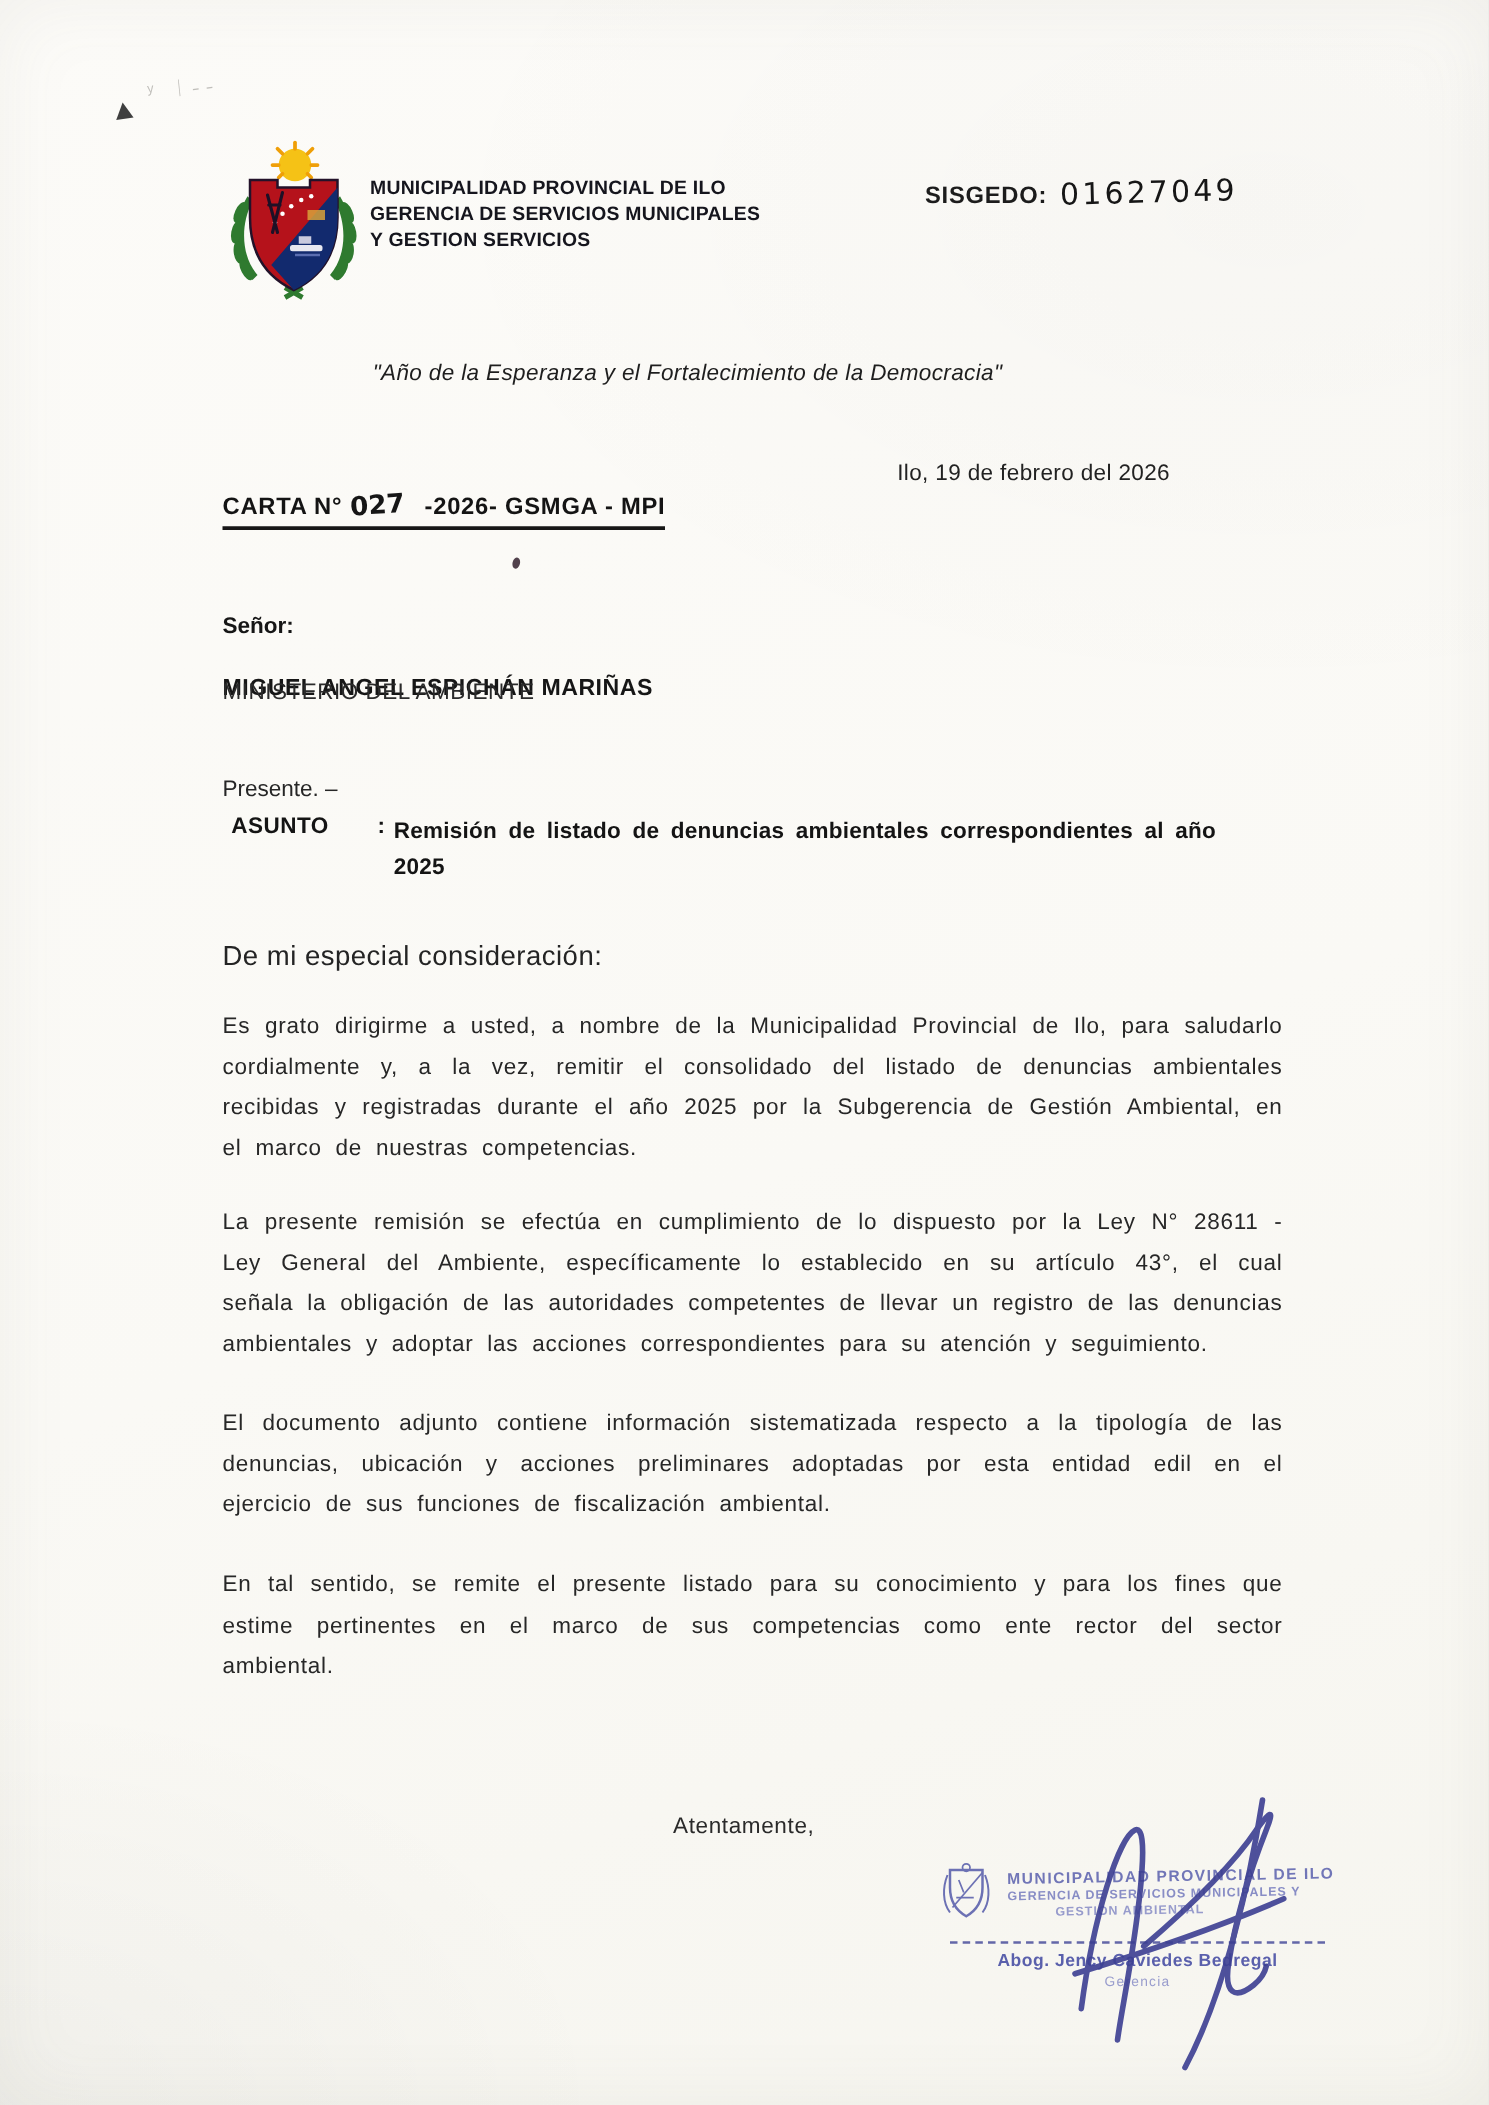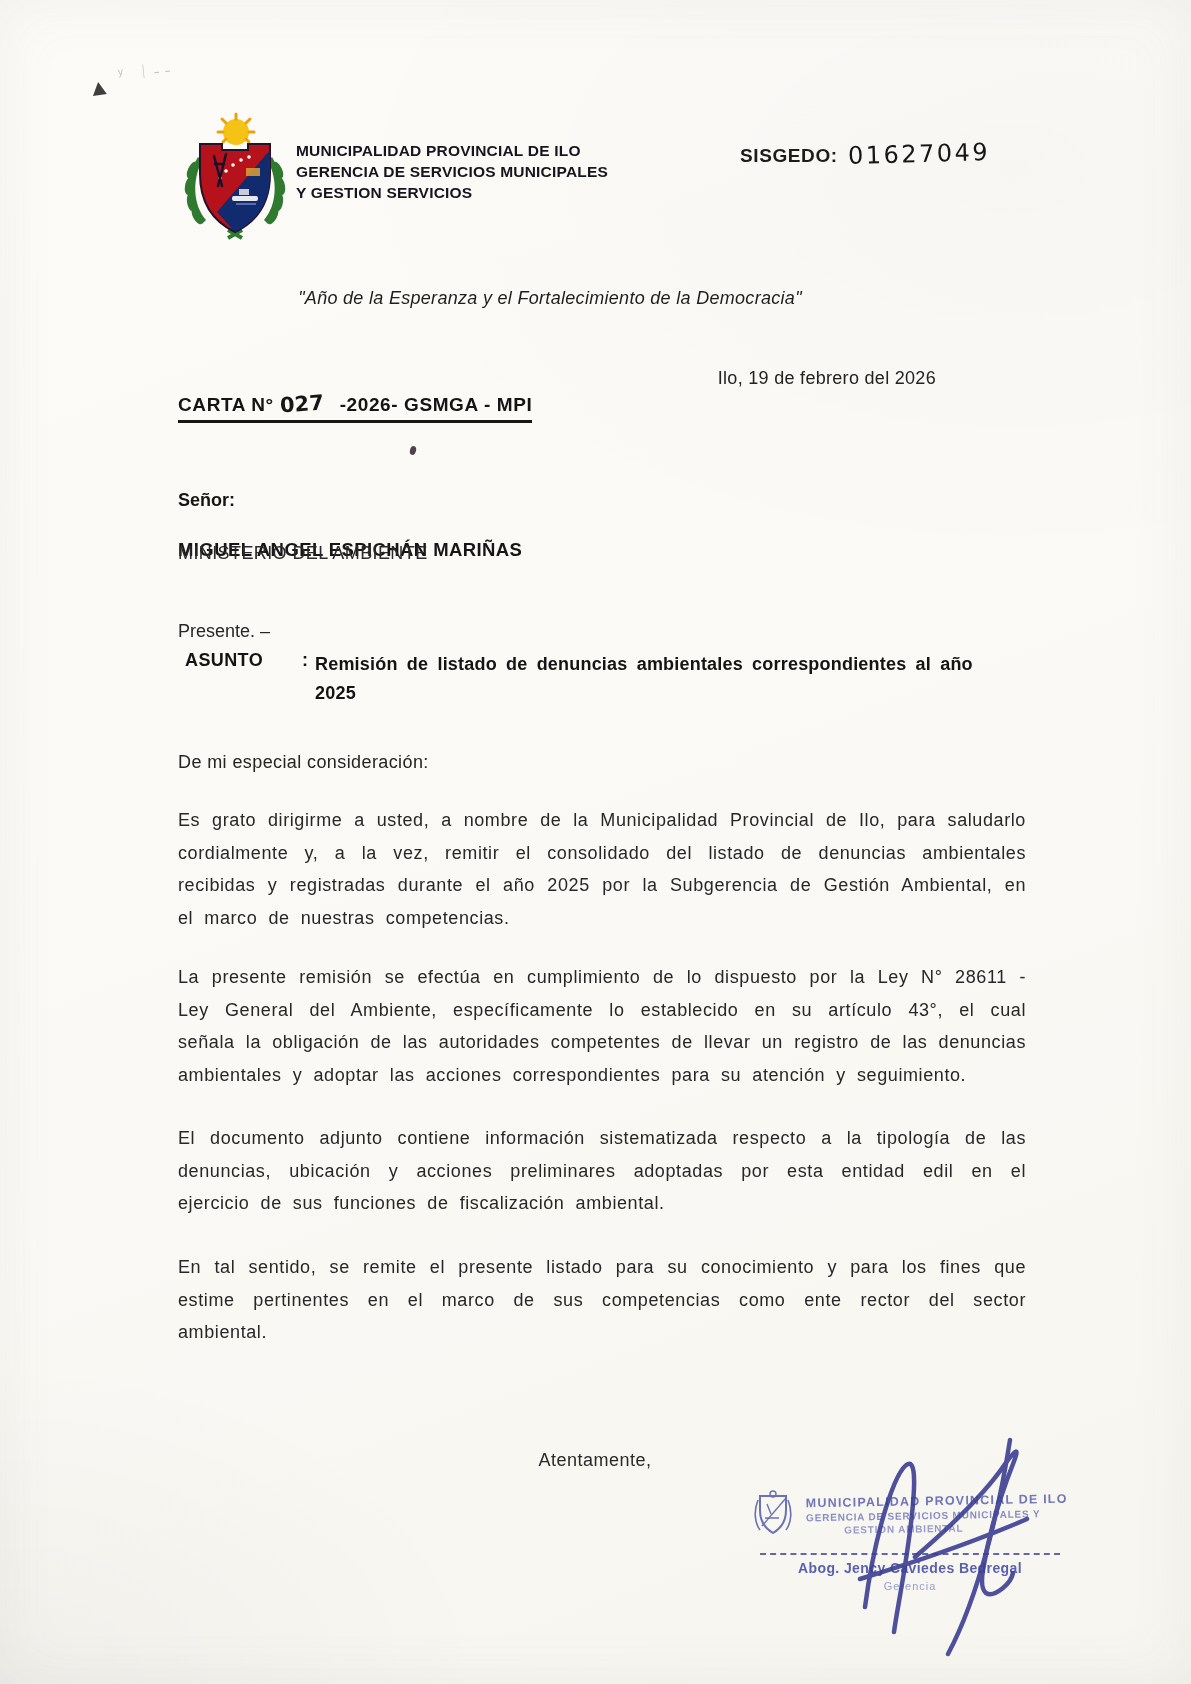--- a/index.html
+++ b/index.html
@@ -45,21 +45,21 @@
   .subject-row{display:flex;align-items:flex-start;}
   .subject-label{font-weight:bold;font-size:18px;color:#141414;width:117px;letter-spacing:.4px;}
   .subject-colon{font-weight:bold;font-size:18px;color:#141414;width:13px;}
   .subject-text{font-weight:bold;font-size:18px;color:#141414;line-height:29px;letter-spacing:.2px;word-spacing:4px;}
 
   .para{
     width:848px;font-size:18px;line-height:32.5px;
     letter-spacing:.6px;word-spacing:5.5px;
     text-align:justify;color:#272727;
   }
-  .greeting{font-size:18px;letter-spacing:.4px;color:#242424;}
+  .greeting{font-size:22px;letter-spacing:.4px;color:#242424;}
   .closing-sentence{text-indent:38px;text-align:left;}
   .slogan{font-weight:bold;font-size:18.5px;color:#141414;text-align:center;letter-spacing:.3px;word-spacing:2px;}
   .valediction{font-size:18px;color:#2a2a2a;text-align:center;letter-spacing:.5px;}
 
   
   .stamp-text{transform:rotate(-1deg);}
   .stamp-l1{font-size:12.5px;font-weight:bold;color:#5a60ae;letter-spacing:1.2px;opacity:.85;}
   .stamp-l2{font-size:10px;font-weight:bold;color:#6d73bb;letter-spacing:.8px;opacity:.8;margin-top:2px;}
   .stamp-l3{font-size:10px;font-weight:bold;color:#777dc0;letter-spacing:.8px;opacity:.75;margin-top:2px;margin-left:38px;}
   .sig-dashes{border-top:2.5px dashed #3f4497;opacity:.8;width:300px;}

